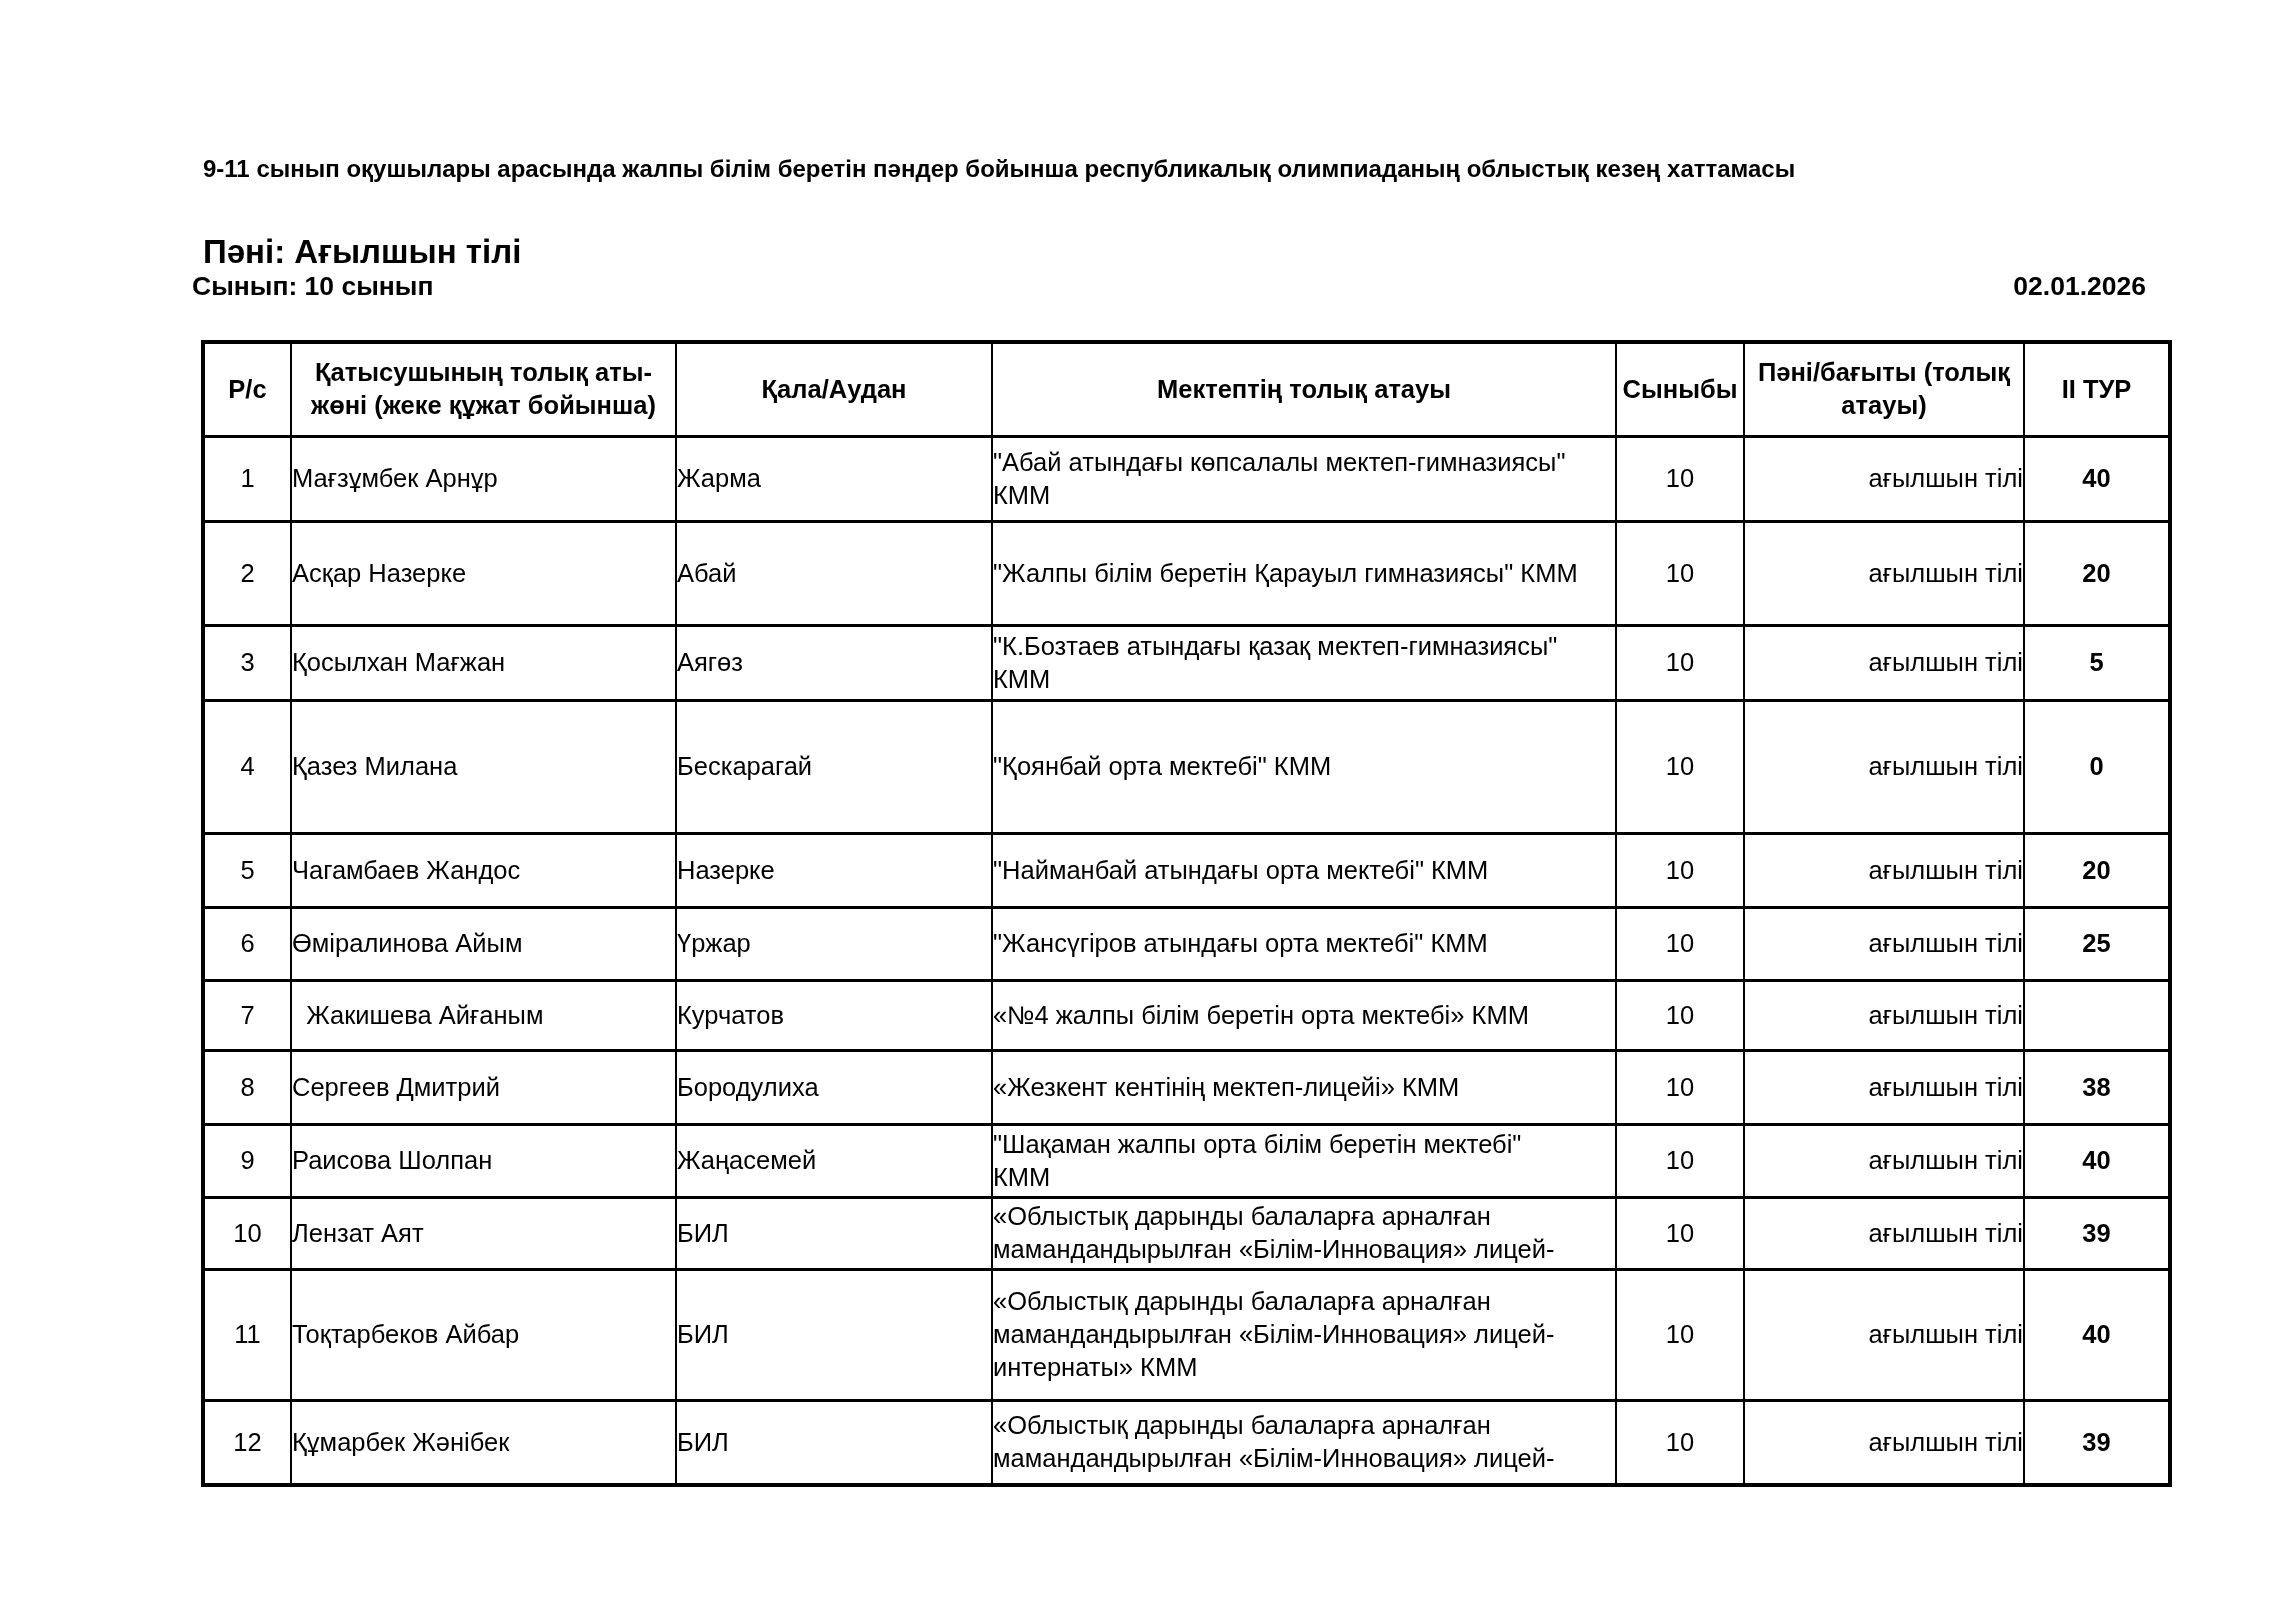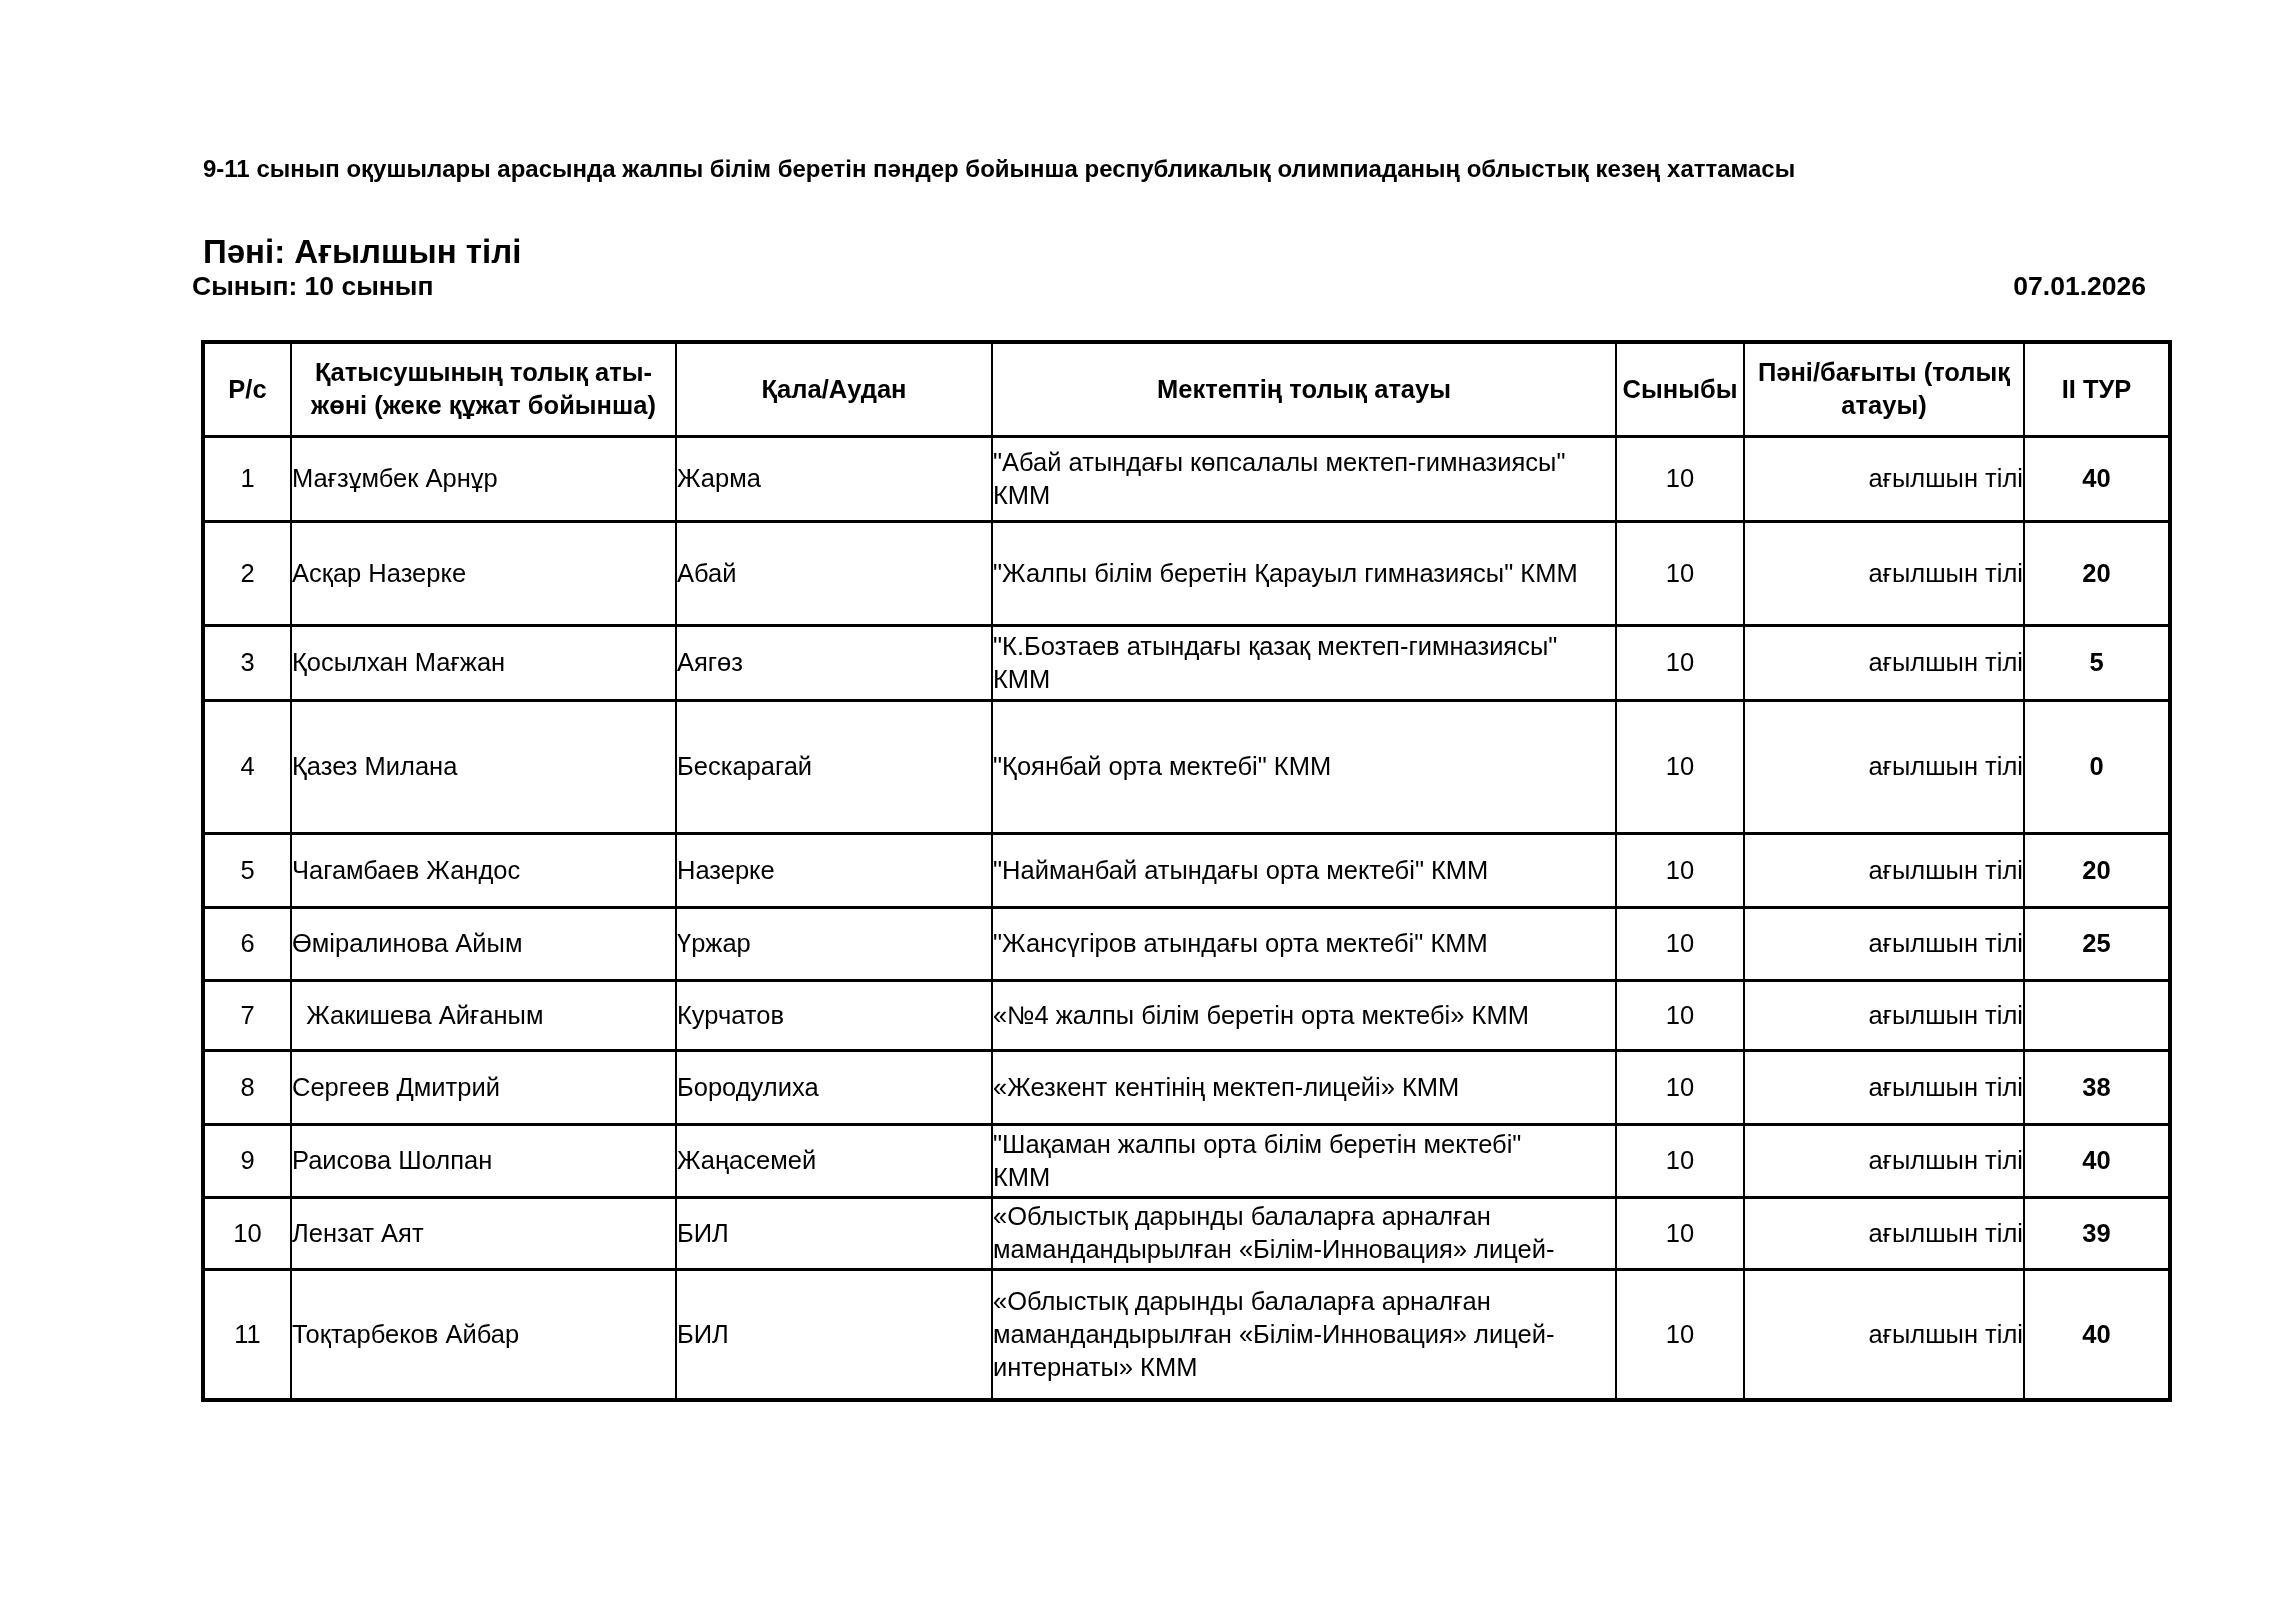--- a/index.html
+++ b/index.html
@@ -77,21 +77,21 @@
   td.c4 { text-align: center; }
   td.c5 { text-align: right; }
   td.c6 { text-align: center; font-weight: bold; }
 </style>
 </head>
 <body>
 
 <div class="abs doc-title">9-11 сынып оқушылары арасында жалпы білім беретін пәндер бойынша республикалық олимпиаданың облыстық кезең хаттамасы</div>
 <div class="abs subject-line">Пәні: Ағылшын тілі</div>
 <div class="abs class-line">Сынып: 10 сынып</div>
-<div class="abs date-line">07.01.2026</div>
+<div class="abs date-line">02.01.2026</div>
 
 <div class="abs table-wrap">
   <table class="results">
     <colgroup>
       <col style="width:88px">
       <col style="width:385px">
       <col style="width:316px">
       <col style="width:624px">
       <col style="width:128px">
       <col style="width:280px">
@@ -209,16 +209,26 @@
           <td class="c0">11</td>
           <td class="c1">Тоқтарбеков Айбар</td>
           <td class="c2">БИЛ</td>
           <td class="c3">«Облыстық дарынды балаларға арналған
 мамандандырылған «Білім-Инновация» лицей-
 интернаты» КММ</td>
           <td class="c4">10</td>
           <td class="c5">ағылшын тілі</td>
           <td class="c6">40</td>
         </tr>
+        <tr style="height: 85px;">
+          <td class="c0">12</td>
+          <td class="c1">Құмарбек Жәнібек</td>
+          <td class="c2">БИЛ</td>
+          <td class="c3">«Облыстық дарынды балаларға арналған
+мамандандырылған «Білім-Инновация» лицей-</td>
+          <td class="c4">10</td>
+          <td class="c5">ағылшын тілі</td>
+          <td class="c6">39</td>
+        </tr>
       </tbody>
   </table>
 </div>
 
 
 </body></html>

